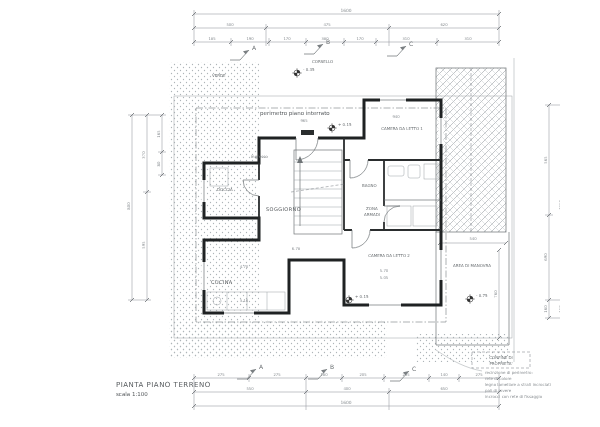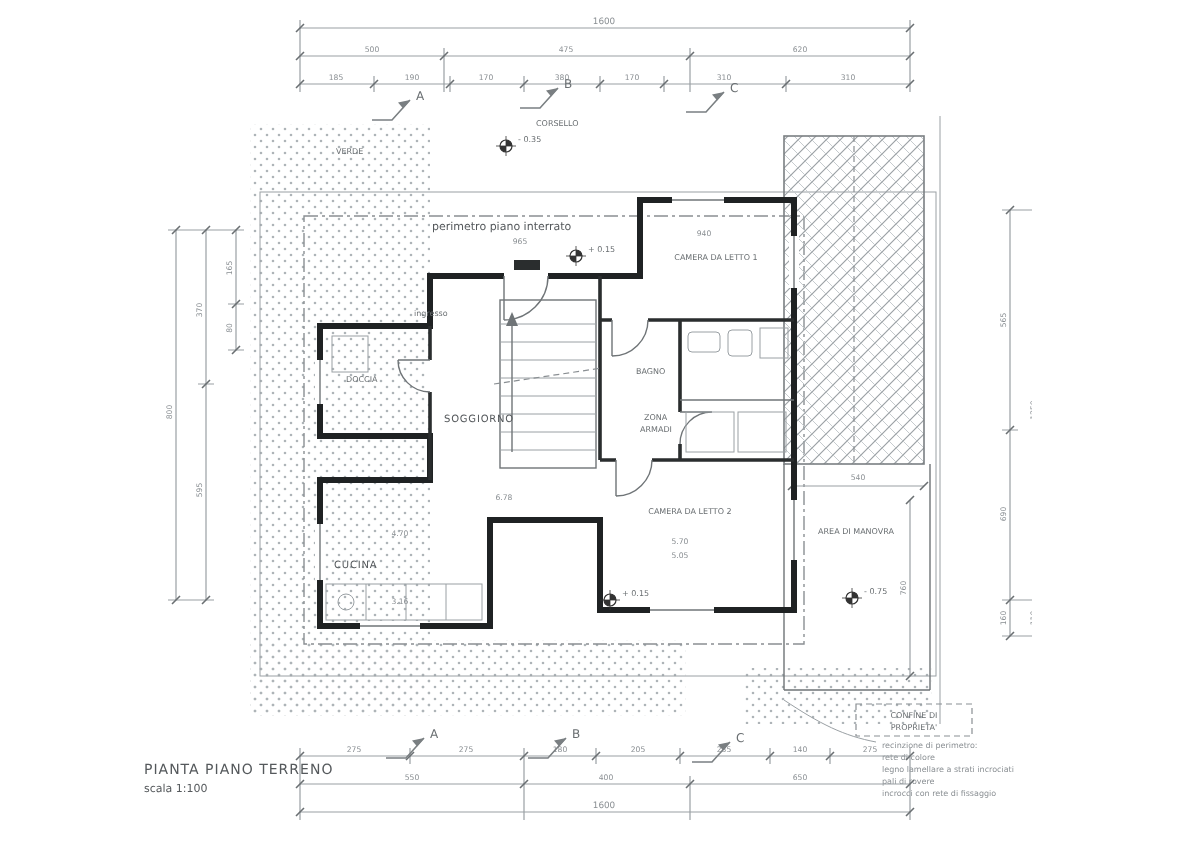--- a/index.html
+++ b/index.html
@@ -1,17 +1,17 @@
 <!DOCTYPE html>
 <html><head>
 <meta charset="utf-8">
 <style>
   html,body{margin:0;padding:0;background:#ffffff;}
   .page{position:relative;width:516px;height:427px;background:#ffffff;overflow:hidden;
-        font-family:"DejaVu Sans",sans-serif;}
+        font-family:"DejaVu Sans",sans-serif;margin-left:44px;}
   svg{position:absolute;left:0;top:0;}
   text{font-family:"DejaVu Sans",sans-serif;fill:#5a5f63;}
   .dimtxt{font-size:3.8px;fill:#8a8f93;}
   .dimtxt2{font-size:4.4px;fill:#8a8f93;}
   .roomtxt{font-size:5px;fill:#55595c;letter-spacing:0.4px;}
   .tinytxt{font-size:4px;fill:#6a6f72;}
   .titletxt{font-size:7px;fill:#55595c;letter-spacing:0.5px;}
   .subtitletxt{font-size:5.5px;fill:#55595c;}
   .sectxt{font-size:6px;fill:#6a6f72;}
   .notetxt{font-size:4px;fill:#8a8f93;}

